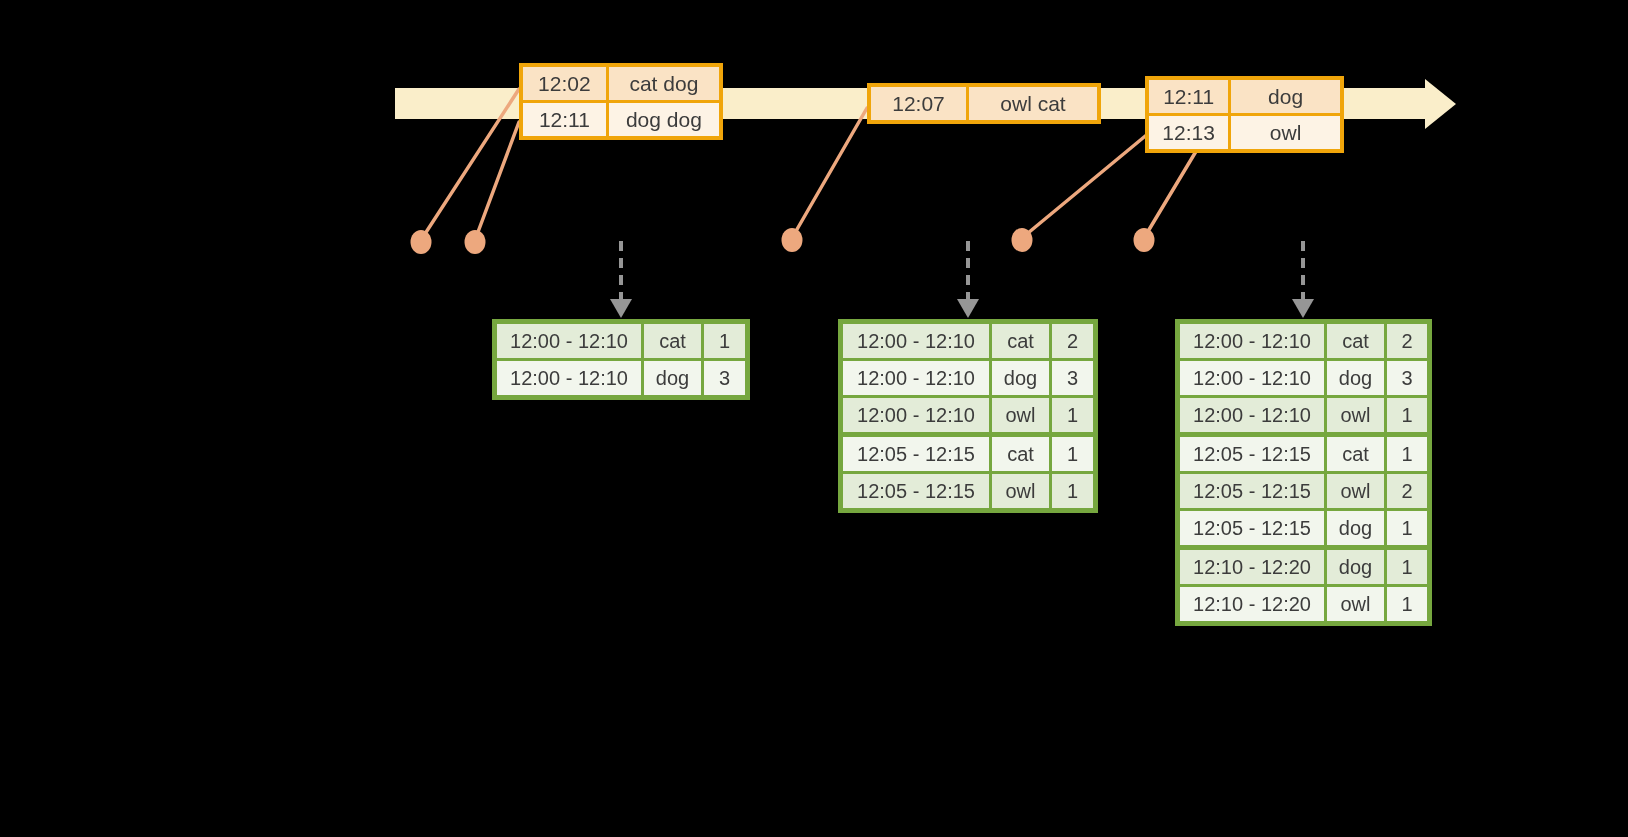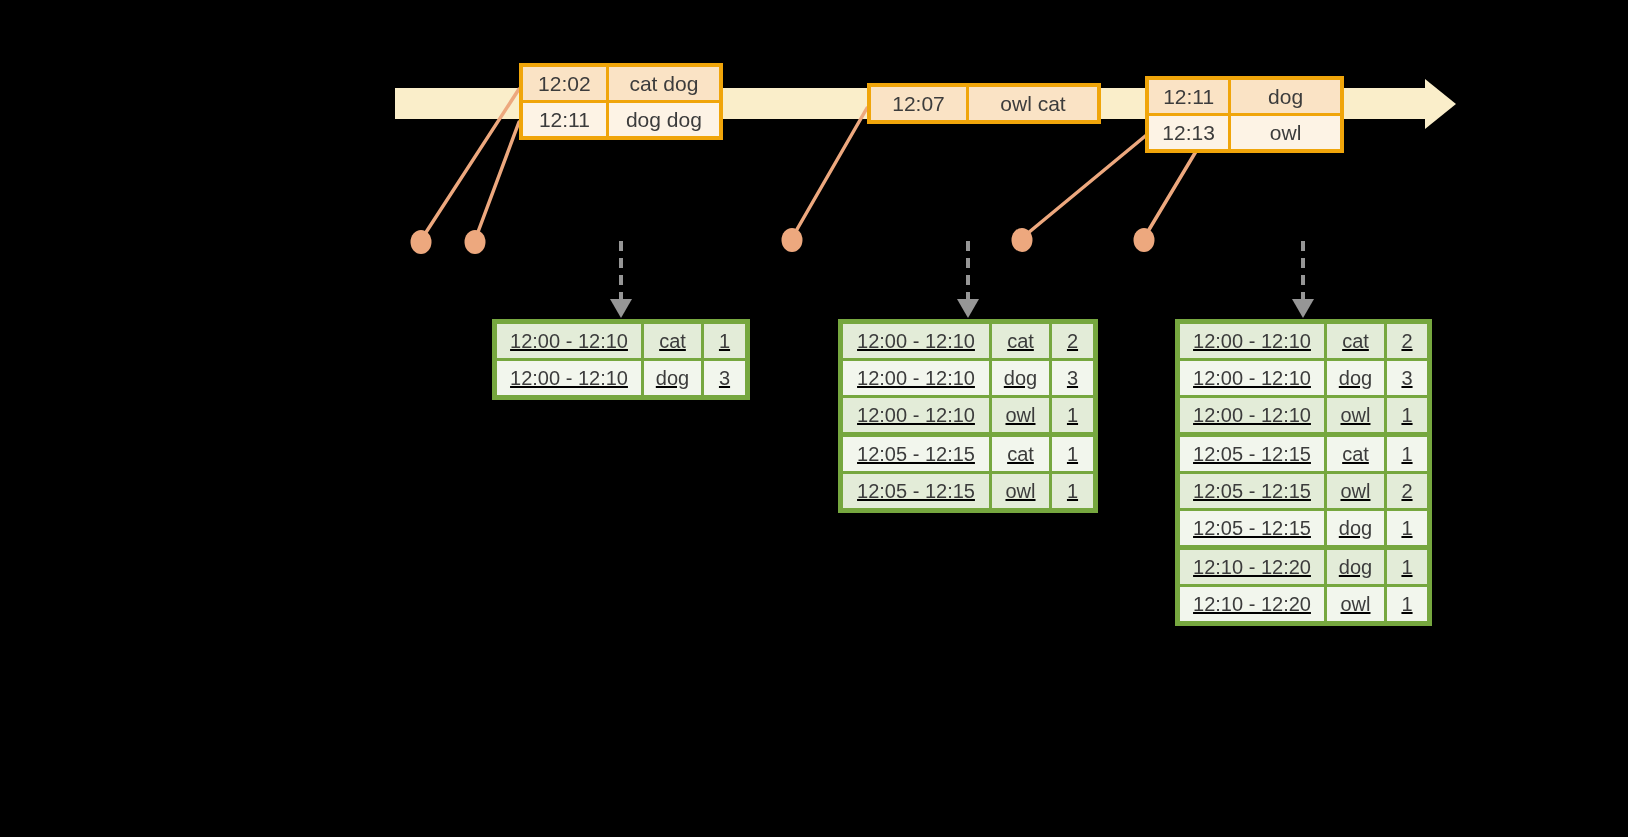--- a/index.html
+++ b/index.html
@@ -24,21 +24,21 @@
   table.etable td{
     border:3px solid var(--gold);height:33px;text-align:center;vertical-align:middle;
     font-size:21px;color:var(--ink);padding:0 4px;overflow:hidden;white-space:nowrap;
   }
   table.etable tr:nth-child(odd) td{background:var(--peachDark);}
   table.etable tr:nth-child(even) td{background:var(--peachLight);}
 
   
   table.rtable{
     position:absolute;border-collapse:collapse;table-layout:fixed;
-    border:5px solid var(--green);background:var(--greenRowLight);text-decoration:underline;
+    border:5px solid var(--green);background:var(--greenRowLight);
   }
   table.rtable td{
     border:3px solid var(--green);height:34px;text-align:center;vertical-align:middle;
     font-size:20px;color:var(--ink);padding:0 2px;overflow:hidden;white-space:nowrap;
   }
   table.rtable tr:nth-child(odd) td{background:var(--greenRowDark);}
   table.rtable tr:nth-child(even) td{background:var(--greenRowLight);}
   table.rtable tr.new-window td{border-top-width:5px;}
 </style>
 </head>

